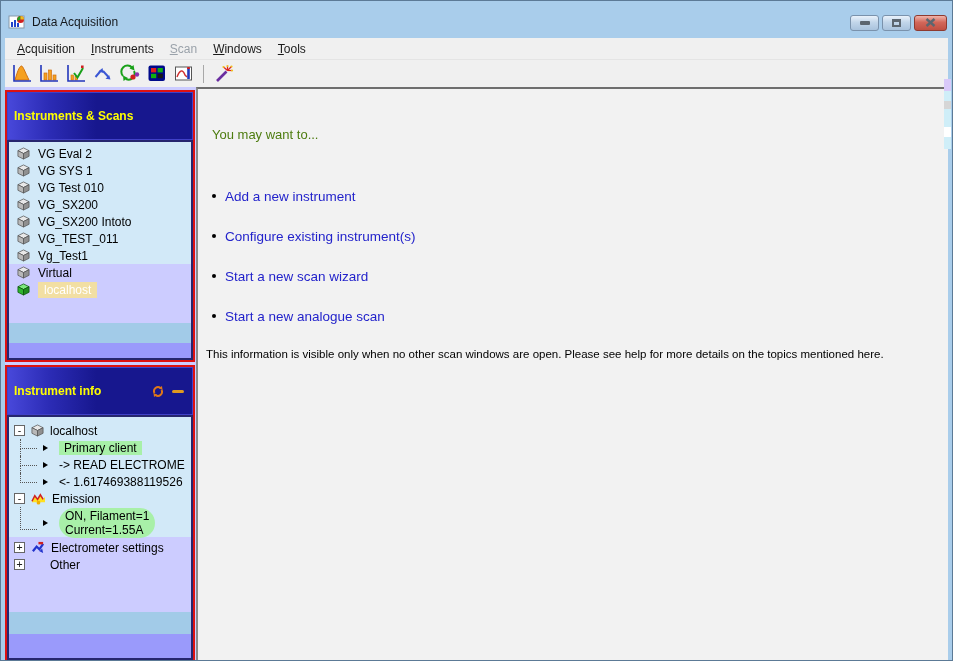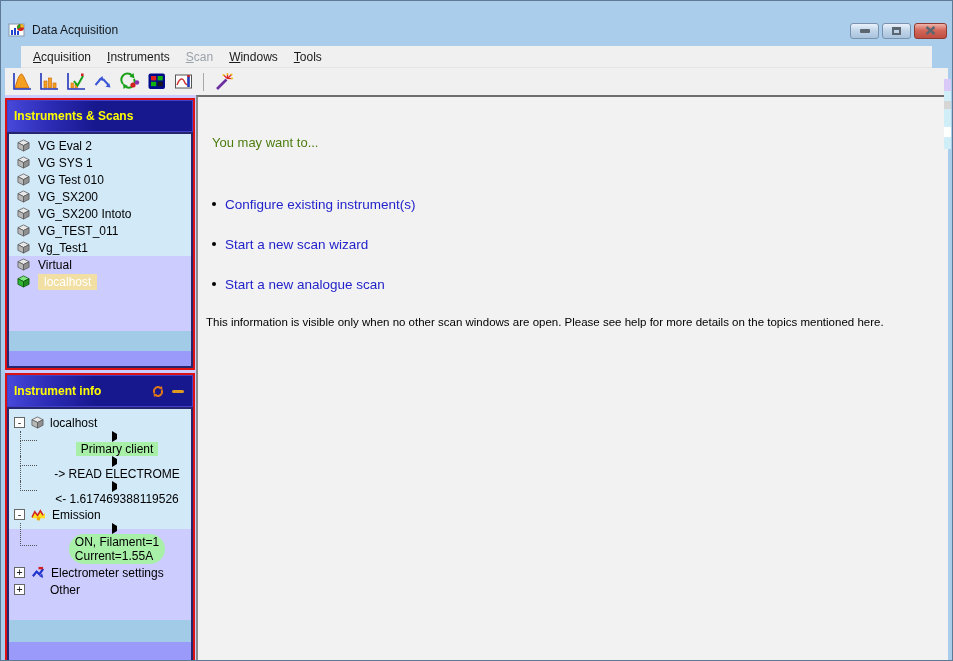--- a/index.html
+++ b/index.html
@@ -1,61 +1,61 @@
 <!DOCTYPE html>
 <html><head>
 <meta charset="utf-8">
 <style>
   html,body{margin:0;padding:0;background:#d8d8d8;font-family:"Liberation Sans",sans-serif;}
   .window{width:953px;height:661px;background:#a9cdeb;position:relative;box-sizing:border-box;
           border:1px solid #5c7a96;overflow:hidden;}
   
-  .titlebar{height:33px;display:flex;align-items:center;gap:6px;padding:12px 5px 0 7px;}
+  .titlebar{height:33px;display:flex;align-items:center;gap:6px;padding:4px 5px 0 7px;}
   .apptitle{font-size:12px;color:#15181c;}
   .winbtns{margin-left:auto;display:flex;gap:3px;margin-top:2px;}
   .wbtn{width:29px;height:16px;border:1px solid #7a92ac;border-radius:3px;box-sizing:border-box;
         background:linear-gradient(#eaf2fb,#c2d6ea 45%,#a9c3dd);display:flex;align-items:center;justify-content:center;padding:0;cursor:default;}
   .wbtn.close{width:33px;background:linear-gradient(#f0b4aa,#d2675a 45%,#bf4f42);border-color:#8e3a30;}
   .glyph-min{width:10px;height:4px;background:#5c6670;border-radius:1px;}
   .glyph-max{width:9px;height:8px;border:2px solid #5c6670;border-top-width:3px;box-sizing:border-box;background:transparent;}
   
-  .menubar{margin:0 20px;height:21px;background:#f0f0f0;display:flex;align-items:center;padding-left:4px;border-bottom:1px solid #e4e4e4;}
+  .menubar{margin:0 4px;height:21px;background:#f0f0f0;display:flex;align-items:center;padding-left:4px;border-bottom:1px solid #e4e4e4;}
   .mi{padding:2px 8px;font-size:12px;color:#1a1a1a;}
   .mi .accel{text-decoration:underline;}
   .mi.disabled{color:#9aa2aa;}
   
   .toolbar{margin:0 4px;height:27px;background:#f0f0f0;display:flex;align-items:center;padding-left:4px;gap:2px;}
   .tbtn{width:25px;height:23px;border:none;background:transparent;display:flex;align-items:center;justify-content:center;padding:0;}
   .tsep{width:1px;height:18px;background:#a8a8a8;margin:0 5px;}
   
   .body{display:flex;margin:0 4px;height:582px;}
   .leftcol{width:191px;flex:0 0 191px;background:#ccccff;display:flex;flex-direction:column;padding-top:3px;box-sizing:border-box;}
   .panel{border:2px solid #dd1111;margin:0 1px 3px 0;display:flex;flex-direction:column;background:#ccccff;box-sizing:border-box;}
   .panel1{height:272px;}
   .panel2{height:297px;justify-content:flex-end;}
   .phead{flex:0 0 20px;background:linear-gradient(90deg,#4848da 0%,#2c2cb6 22%,#17178e 48%);color:#ffff00;
-         font-weight:bold;font-size:12px;display:flex;align-items:center;padding:8px 6px;border:1px solid #4040c8;box-sizing:border-box;}
+         font-weight:bold;font-size:12px;display:flex;align-items:center;padding:16px 6px;border:1px solid #4040c8;box-sizing:border-box;}
   .phead-icons{margin-left:auto;display:flex;align-items:center;gap:7px;padding-right:2px;}
   .dash-min{width:12px;height:3px;background:#e09a20;border-radius:2px;}
   .pcontent{flex:1;border:2px solid #26266e;box-shadow:inset 0 0 0 1px #ffffff;display:flex;flex-direction:column;overflow:hidden;box-sizing:border-box;}
   .pbody{flex:1;overflow:hidden;padding-top:3px;}
   .pbody1{background:linear-gradient(to bottom,#d2e9f8 0,#d2e9f8 122px,#ccccff 122px);}
   .pbody2{background:linear-gradient(to bottom,#d2e9f8 0,#d2e9f8 120px,#ccccff 120px);padding-top:5px;}
   .band-blue{flex:0 0 20px;background:#a2cbe8;}
   .band-purple{flex:0 0 15px;background:#9a9afb;}
   .panel2 .band-blue{flex:0 0 22px;}
   .panel2 .band-purple{flex:0 0 24px;}
   
   .row{height:17px;display:flex;align-items:center;padding-left:8px;gap:8px;font-size:12px;white-space:nowrap;color:#000;}
   .row.sel .lbl{background:#f2dfa3;color:#ffffff;padding:1px 6px;}
   
   .trow{min-height:17px;display:flex;align-items:center;font-size:12px;padding-left:5px;gap:6px;white-space:nowrap;color:#000;}
   .exp{flex:0 0 11px;width:11px;height:11px;border:1px solid #666;background:#fff;font-size:10px;line-height:9px;text-align:center;
        box-sizing:border-box;color:#222;font-family:"DejaVu Sans Mono",monospace;}
-  .child{position:relative;padding-left:34px;display:flex;align-items:center;min-height:17px;font-size:12px;white-space:nowrap;color:#000;flex-direction:column;}
+  .child{position:relative;padding-left:34px;display:flex;align-items:center;min-height:17px;font-size:12px;white-space:nowrap;color:#000;}
   .child::before{content:"";position:absolute;left:11px;top:0;width:16px;height:9px;border-left:1px dotted #555;border-bottom:1px dotted #555;}
   .child.pass::after{content:"";position:absolute;left:11px;top:9px;bottom:0;border-left:1px dotted #555;}
   .child-status{min-height:32px;}
   .child-status::before{height:22px;}
   .arr{width:0;height:0;border-left:5px solid #000;border-top:3px solid transparent;border-bottom:3px solid transparent;margin-right:6px;flex:0 0 5px;}
   .hl{background:#a8f0a8;padding:0 5px;}
   .status{background:#a8f0a8;padding:1px 6px;line-height:14px;border-radius:15px;}
   
   .main{flex:1;background:#f2f2f2;border-top:2px solid #6e6e6e;border-left:2px solid #8a8a8a;box-sizing:border-box;
         padding:38px 10px 0 14px;position:relative;overflow:hidden;}
@@ -355,20 +355,24 @@
         </div>
       </div>
 
     </div>
 
     <div class="main">
       <p class="heading">You may want to...</p>
       <ul class="links">
         <li>
           <span class="bullet"></span>
+          <a class="linktext">Add a new instrument</a>
+        </li>
+        <li>
+          <span class="bullet"></span>
           <a class="linktext">Configure existing instrument(s)</a>
         </li>
         <li>
           <span class="bullet"></span>
           <a class="linktext">Start a new scan wizard</a>
         </li>
         <li>
           <span class="bullet"></span>
           <a class="linktext">Start a new analogue scan</a>
         </li>

